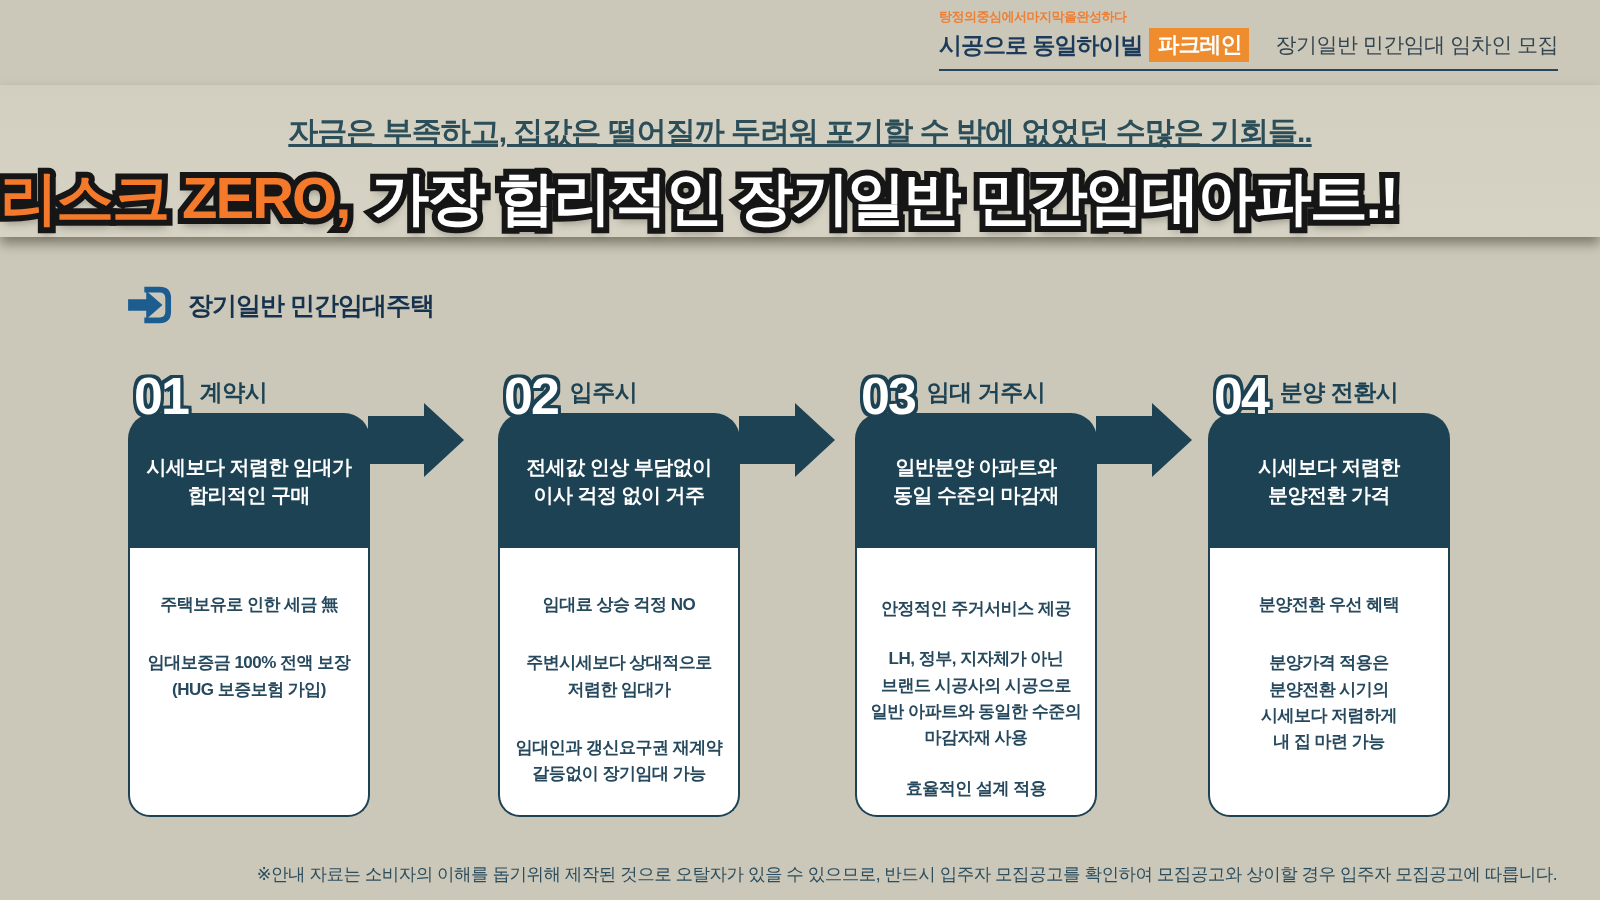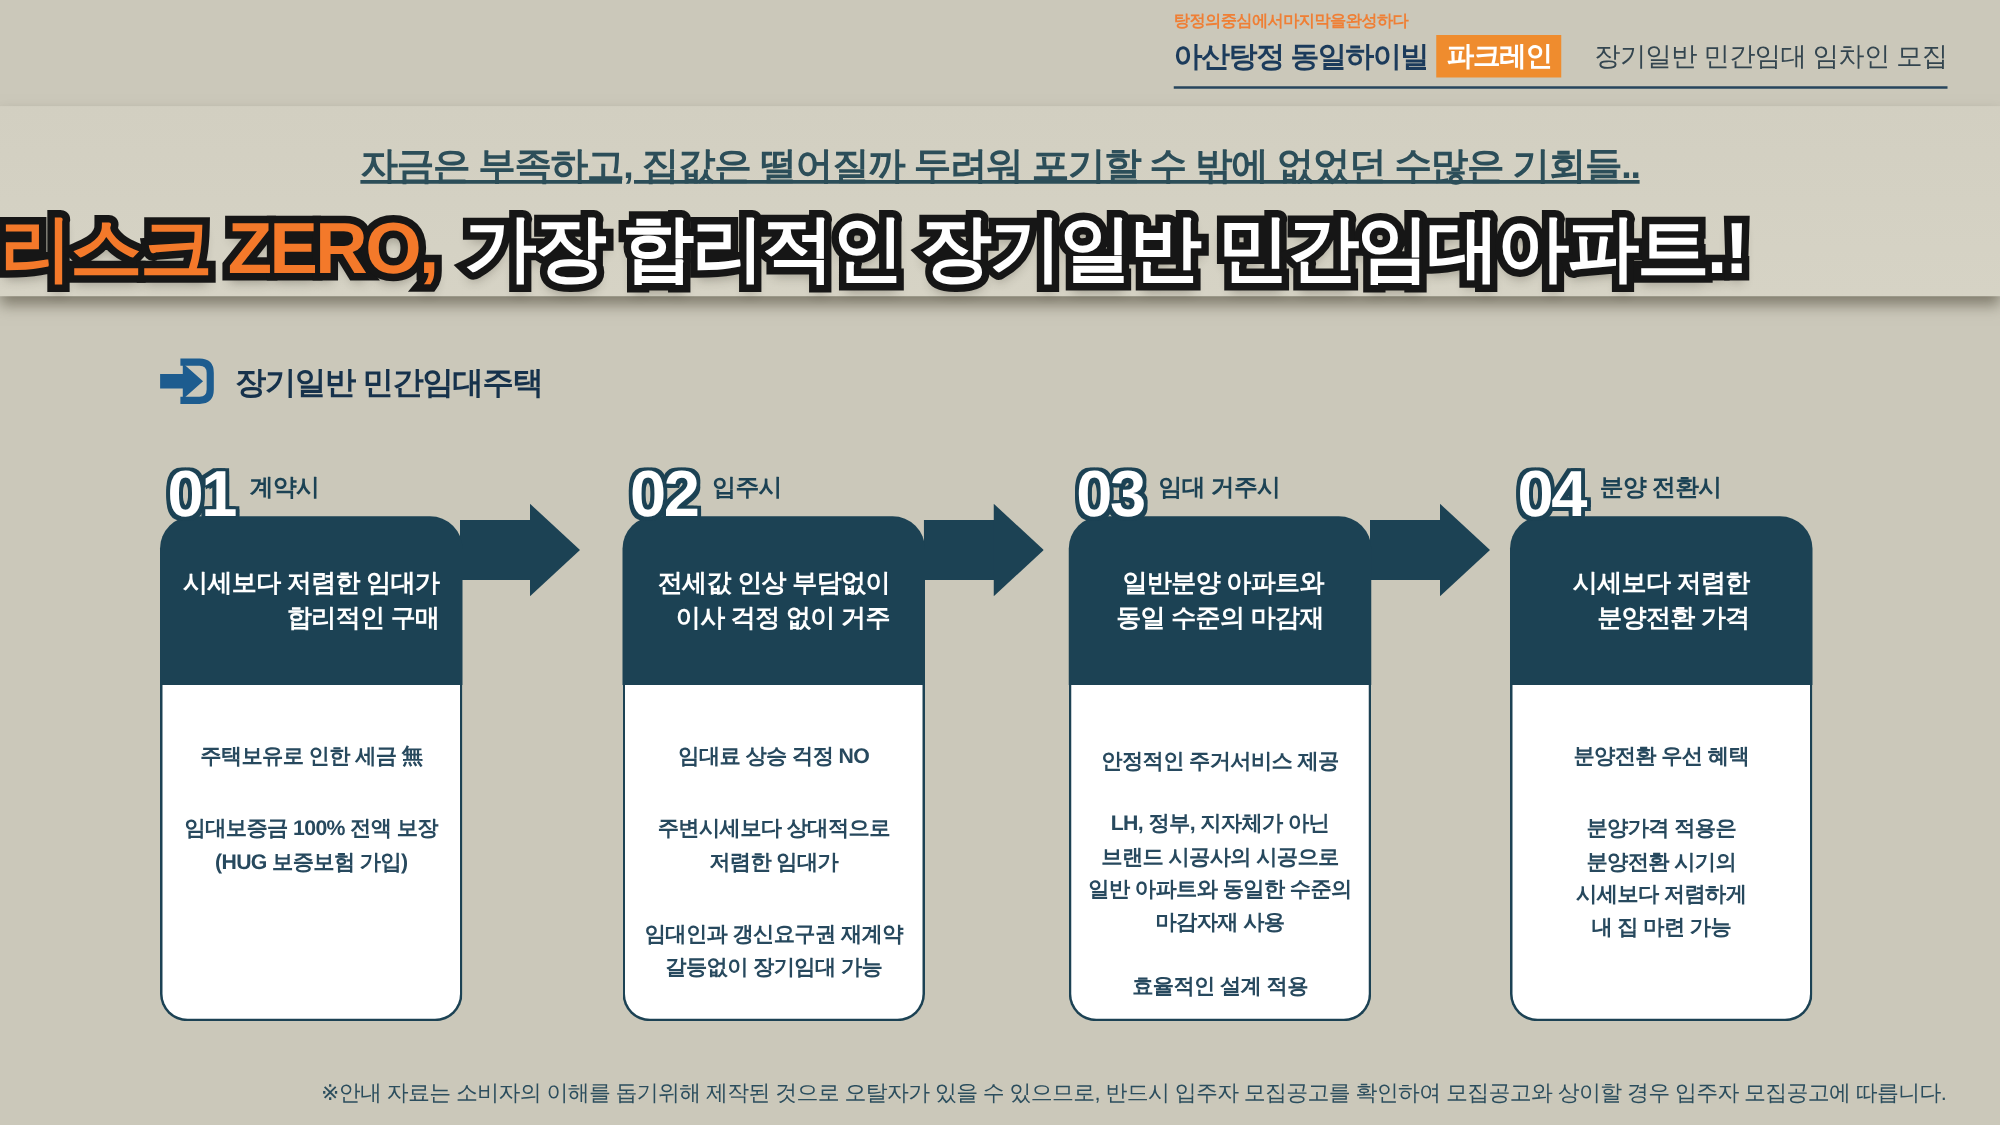--- a/index.html
+++ b/index.html
@@ -40,24 +40,24 @@
   .section-label { color:#16324c; font-size:25px; font-weight:800; letter-spacing:-1px; }
 
   
   .card { position:absolute; top:340px; width:242px;margin-top:35px; }
   .card.c1 { left:128px; } .card.c2 { left:498px; } .card.c3 { left:855px; } .card.c4 { left:1208px; }
   .num-row { position:relative; z-index:2; display:flex; align-items:flex-start; padding-left:6px; height:43px; }
   .num { color:#ffffff; font-size:52px; font-weight:800; line-height:0.82; letter-spacing:-2px;
          text-shadow:3px 0 0 #1c4254,-3px 0 0 #1c4254,0 3px 0 #1c4254,0 -3px 0 #1c4254,
                      2px 2px 0 #1c4254,-2px 2px 0 #1c4254,2px -2px 0 #1c4254,-2px -2px 0 #1c4254,
                      3px 3px 0 #1c4254,-3px 3px 0 #1c4254,3px -3px 0 #1c4254,-3px -3px 0 #1c4254; }
-  .stage-label { color:#1c4254; font-size:19px; font-weight:800; margin-left:12px; margin-top:2px; letter-spacing:-0.5px; }
+  .stage-label { color:#1c4254; font-size:23px; font-weight:800; margin-left:12px; margin-top:2px; letter-spacing:-0.5px; }
   .card-head { position:relative; z-index:1; margin-top:-5px; height:135px; background:#1c4254;
                border-radius:26px 26px 0 0; display:flex; align-items:center; justify-content:center; }
-  .card-head .headtext { color:#ffffff; font-size:20px; font-weight:800; text-align:right;
+  .card-head .headtext { color:#ffffff; font-size:20px; font-weight:800; text-align:center;
                          line-height:1.4; white-space:pre-line; letter-spacing:-0.5px; }
   .card-body { background:#ffffff; border:2px solid #1c4254; border-top:none;
                border-radius:0 0 22px 22px; height:269px;
                display:flex; flex-direction:column; align-items:center; padding-top:44px; gap:32px; }
   .point { color:#27495e; font-size:17px; font-weight:600; text-align:center;
            line-height:1.55; white-space:pre-line; letter-spacing:-0.5px; }
 
   
   .flow-arrow { position:absolute; top:403px; width:96px; height:74px; }
   .flow-arrow.a1 { left:368px; } .flow-arrow.a2 { left:739px; } .flow-arrow.a3 { left:1096px; }
@@ -69,21 +69,21 @@
 </head>
 <body>
 
 <div class="stage">
 
   <div class="band"></div>
 
   <div class="brandbox">
     <div class="slogan">탕정의중심에서마지막을완성하다</div>
     <div class="brand-row">
-      <span class="brand">아산탕정 동일하이빌</span>
+      <span class="brand">시공으로 동일하이빌</span>
       <span class="badge">파크레인</span>
       <span class="recruit">장기일반 민간임대 임차인 모집</span>
     </div>
   </div>
 
   <div class="intro">자금은 부족하고, 집값은 떨어질까 두려워 포기할 수 밖에 없었던 수많은 기회들..</div>
 
   <div class="headline">
     <div class="layer stroke">
       <span class="hl">리스크 ZERO,</span><span class="rest">가장 합리적인 장기일반 민간임대아파트.!</span>

